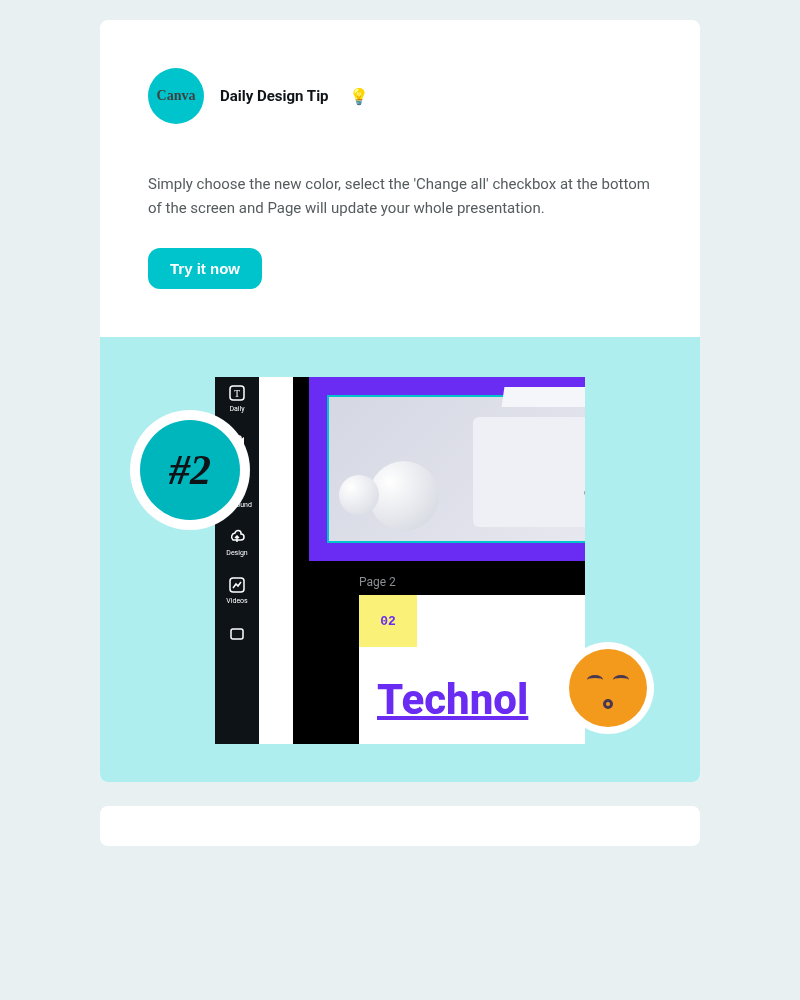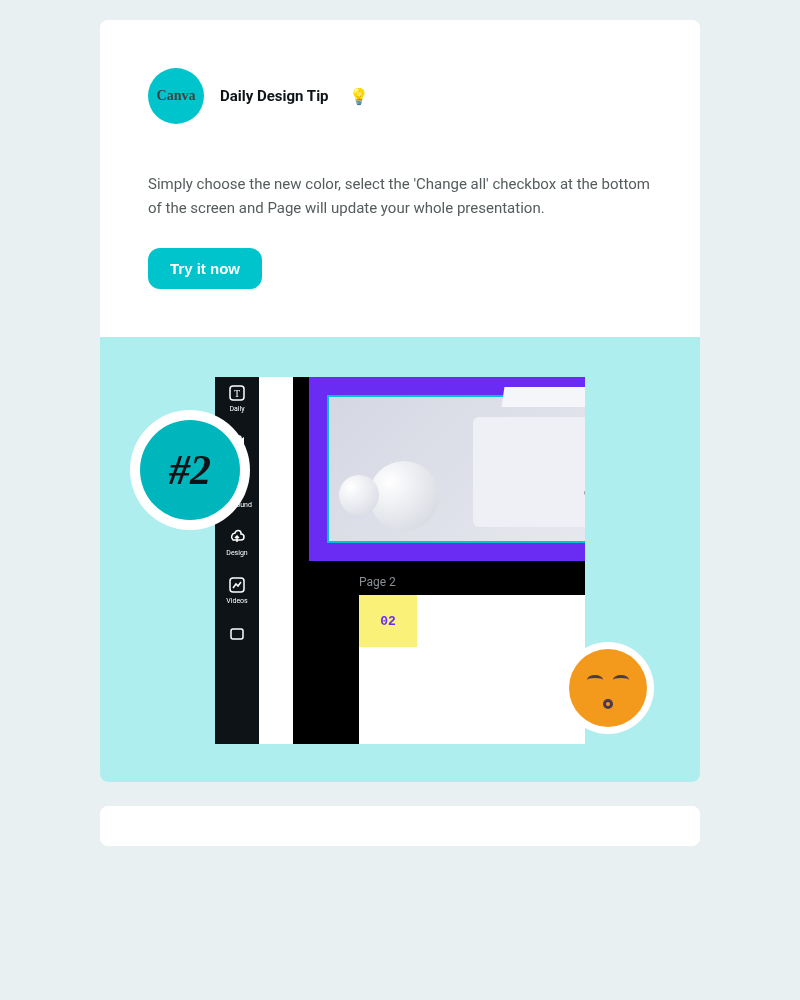--- a/index.html
+++ b/index.html
@@ -425,20 +425,21 @@
               <div class="podium-top"></div>
               <div class="podium"></div>
               <div class="sphere-big"></div>
               <div class="sphere-small"></div>
               <span class="cursor">↖</span>
             </div>
           </div>
           <div class="page-label">Page 2</div>
           <div class="slide-bottom">
             <div class="num-box">02</div>
+            <div class="big-title">Technol</div>
           </div>
         </div>
       </div>
 
       <div class="badge-2">
         <div class="badge-2-inner">#2</div>
       </div>
 
       <div class="smiley">
         <div class="smiley-inner">

